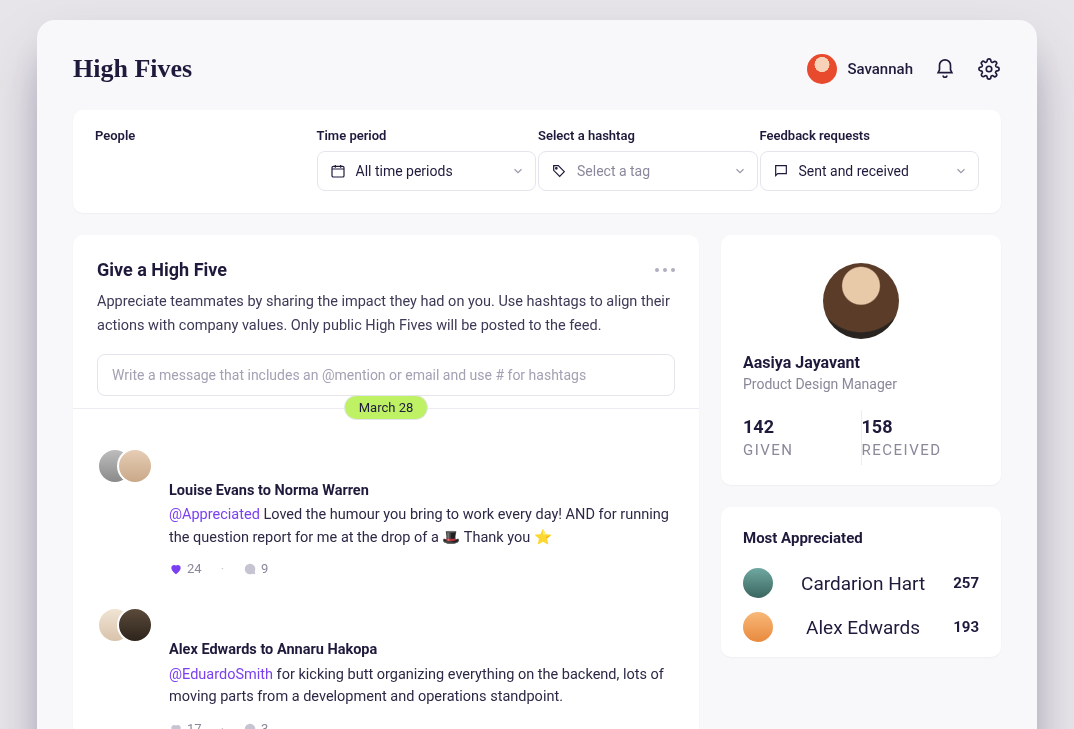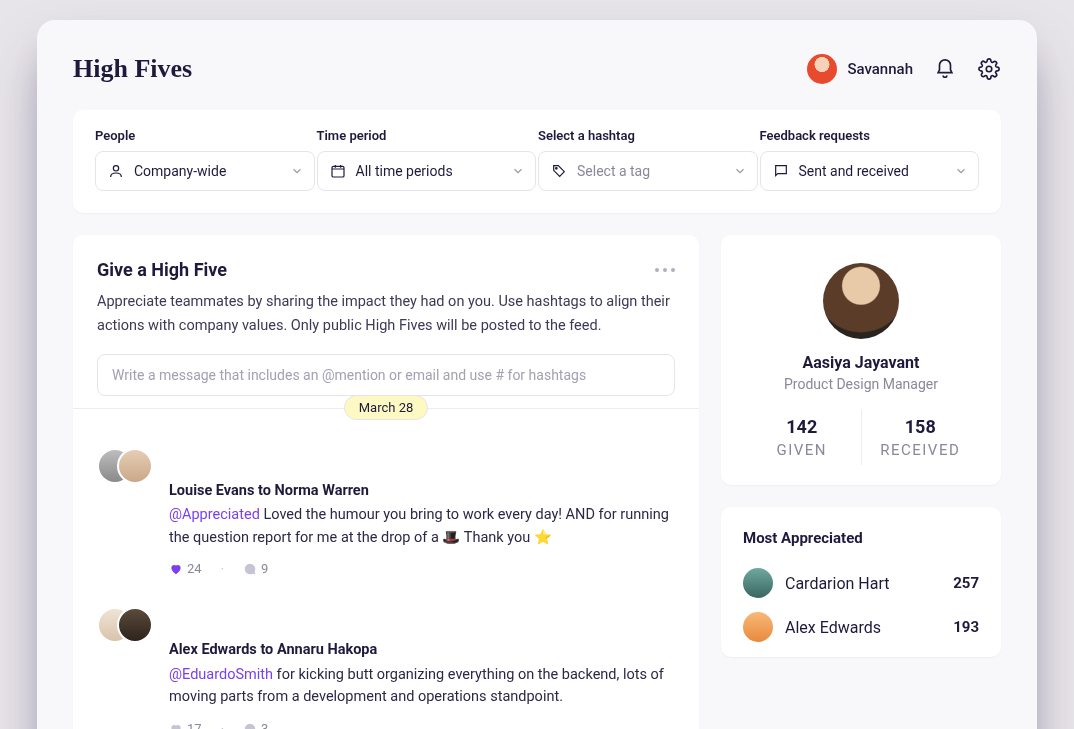--- a/index.html
+++ b/index.html
@@ -28,53 +28,53 @@
   .card{background:#fff;border-radius:10px;box-shadow:0 1px 2px rgba(20,20,40,.04);}
   
   .hf-card{padding:24px 24px 0 24px;}
   .hf-head{display:flex;align-items:center;justify-content:space-between;margin-bottom:10px;}
   .hf-title{font-size:18px;font-weight:700;color:#1e1a3c;}
   .dots{display:flex;gap:4px;cursor:pointer;}
   .dots span{width:4px;height:4px;border-radius:50%;background:#b0aebf;}
   .hf-desc{font-size:14.5px;line-height:1.65;color:#3d3956;margin-bottom:16px;}
   .msg-input{border:1px solid #e5e3ec;border-radius:8px;height:42px;display:flex;align-items:center;padding:0 14px;color:#a3a1b3;font-size:14px;cursor:text;margin-bottom:12px;}
   .date-sep{display:flex;align-items:center;justify-content:center;position:relative;margin:0 -24px;border-top:1px solid #eeecf3;}
-  .date-pill{background:#fef9c3;border:1px solid #e5e3ec;border-radius:999px;font-size:13px;color:#1e1a3c;padding:4px 14px;position:relative;top:-14px;}
+  .date-pill{background:#bef264;border:1px solid #e5e3ec;border-radius:999px;font-size:13px;color:#1e1a3c;padding:4px 14px;position:relative;top:-14px;}
   .feed{padding:4px 0 0 0;margin:0 -24px;}
   .post{display:flex;gap:14px;padding:10px 24px 18px 24px;}
   .avatars{position:relative;width:58px;height:40px;flex:none;}
   .avatars .avatar{position:absolute;width:36px;height:36px;border:2px solid #fff;}
   .avatars .a1{left:0;top:0;}
   .avatars .a2{left:20px;top:0;}
   .post-body{flex:1;font-size:14.5px;line-height:1.55;color:#1e1a3c;margin-top:32px;}
   .post-header{font-weight:700;margin-bottom:2px;}
   .mention{color:#7b3ff2;}
   .post-content{color:#2c2846;}
   .reactions{display:flex;align-items:flex-end;gap:19px;margin-top:10px;font-size:13px;color:#8a889a;}
   .react{display:flex;align-items:center;gap:4px;}
   .react svg{width:14px;height:14px;}
   .react.active svg{fill:#7b3ff2;}
   .react.muted svg{fill:#c6c4d2;}
   .dot-sep{color:#c6c4d2;}
   
-  .profile-card{padding:28px 22px 20px 22px;text-align:center;}
+  .profile-card{padding:28px 22px 20px 22px;text-align:left;}
   .big-avatar{width:76px;height:76px;border-radius:50%;margin:0 auto 14px auto;background:#c8b8a0;}
   .profile-name{font-weight:700;font-size:16px;color:#1e1a3c;margin-bottom:4px;}
   .profile-role{font-size:14px;color:#8a889a;margin-bottom:18px;}
   .stats{display:flex;border-top:0;margin-top:14px;}
   .stat{flex:1;padding:6px 0;}
   .stat + .stat{border-left:1px solid #eeecf3;}
   .stat-val{font-weight:700;font-size:18px;color:#1e1a3c;}
   .stat-lbl{font-size:15px;letter-spacing:.1em;color:#8a889a;margin-top:4px;}
   
   .ma-card{padding:22px 22px 8px 22px;}
   .ma-title{font-weight:700;font-size:15px;color:#1e1a3c;margin-bottom:14px;}
   .ma-row{display:flex;align-items:center;gap:12px;padding:7px 0;}
   .ma-row .avatar{width:30px;height:30px;}
-  .ma-name{flex:1;font-size:16px;color:#1e1a3c;}
+  .ma-name{flex:1;font-size:19px;color:#1e1a3c;text-align:center;}
   .ma-count{font-weight:700;font-size:15px;color:#1e1a3c;}
   
   .av-red{background:radial-gradient(circle at 50% 35%,#f8d2b8 0 30%,#e84a2e 31% 100%);}
   .av-grey{background:linear-gradient(#bdbdbd,#8a8a8a);}
   .av-beige{background:linear-gradient(#e6cdb5,#c9a888);}
   .av-light{background:linear-gradient(#f0e4d4,#d9c3ab);}
   .av-dark{background:linear-gradient(#5a4a3a,#2e241c);}
   .av-teal{background:linear-gradient(#6fa8a0,#3a6660);}
   .av-orange{background:linear-gradient(#f8b878,#e88a3e);}
   .av-brown{background:radial-gradient(circle at 50% 30%, #e8c9a8 0 28%, #5a3c28 30% 70%, #2a2420 72% 100%);}
@@ -102,30 +102,20 @@
             <circle cx="12" cy="12" r="3"></circle>
             <path d="M19.4 15a1.7 1.7 0 0 0 .34 1.87l.06.06a2 2 0 1 1-2.83 2.83l-.06-.06a1.7 1.7 0 0 0-1.87-.34 1.7 1.7 0 0 0-1 1.56V21a2 2 0 1 1-4 0v-.09a1.7 1.7 0 0 0-1-1.56 1.7 1.7 0 0 0-1.87.34l-.06.06a2 2 0 1 1-2.83-2.83l.06-.06a1.7 1.7 0 0 0 .34-1.87 1.7 1.7 0 0 0-1.56-1H3a2 2 0 1 1 0-4h.09a1.7 1.7 0 0 0 1.56-1 1.7 1.7 0 0 0-.34-1.87l-.06-.06a2 2 0 1 1 2.83-2.83l.06.06a1.7 1.7 0 0 0 1.87.34H9a1.7 1.7 0 0 0 1-1.56V3a2 2 0 1 1 4 0v.09a1.7 1.7 0 0 0 1 1.56 1.7 1.7 0 0 0 1.87-.34l.06-.06a2 2 0 1 1 2.83 2.83l-.06.06a1.7 1.7 0 0 0-.34 1.87V9a1.7 1.7 0 0 0 1.56 1H21a2 2 0 1 1 0 4h-.09a1.7 1.7 0 0 0-1.56 1z"></path>
           </svg>
       </div>
     </div>
   </div>
 
   <div class="filter-card card">
     <div class="filter">
       <div class="filter-label">People</div>
-      <div class="dropdown">
-        <svg class="lead" viewBox="0 0 24 24">
-            <circle cx="12" cy="8" r="4"></circle>
-            <path d="M4 21c0-4 4-6 8-6s8 2 8 6"></path>
-          </svg>
-        <span>Company-wide</span>
-        <svg class="chev" width="14" height="14" viewBox="0 0 24 24" fill="none" stroke-width="2">
-            <path d="M6 9l6 6 6-6"></path>
-          </svg>
-      </div>
     </div>
     <div class="filter">
       <div class="filter-label">Time period</div>
       <div class="dropdown">
         <svg class="lead" viewBox="0 0 24 24">
             <rect x="3" y="5" width="18" height="16" rx="2"></rect>
             <path d="M3 9h18M8 3v4M16 3v4"></path>
           </svg>
         <span>All time periods</span>
         <svg class="chev" width="14" height="14" viewBox="0 0 24 24" fill="none" stroke-width="2">

